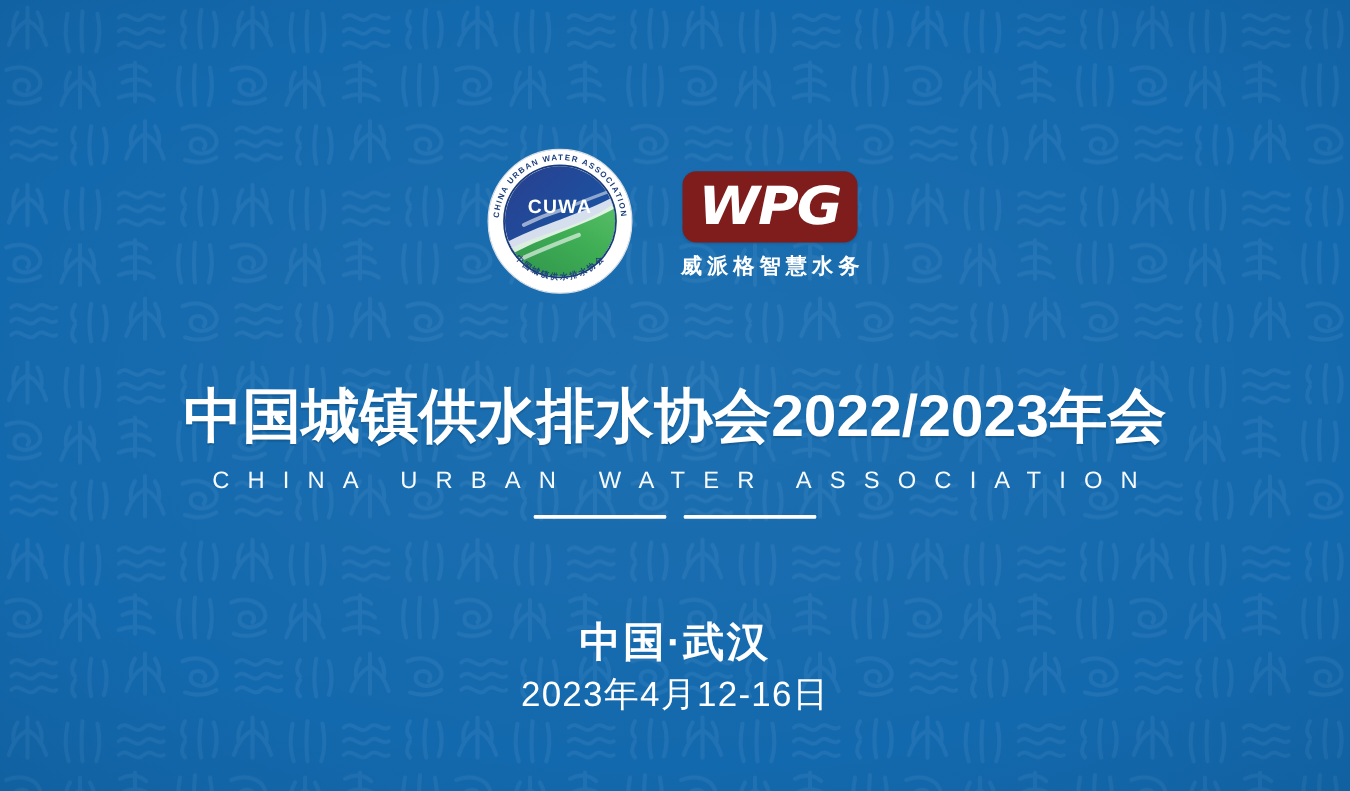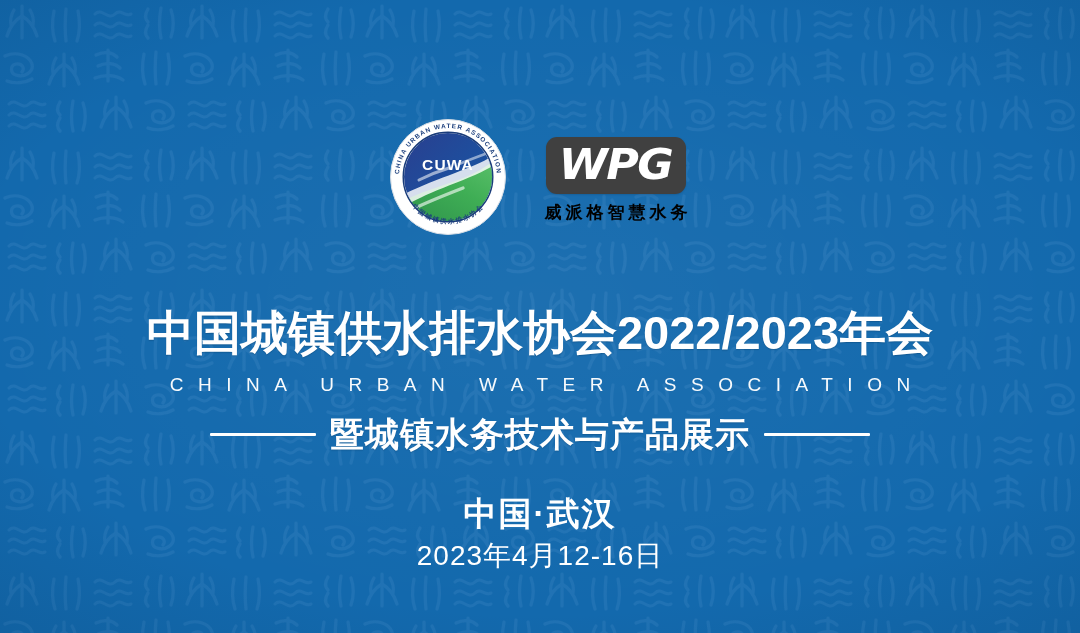--- a/index.html
+++ b/index.html
@@ -76,41 +76,41 @@
   
   .wpg-lockup {
     flex: 0 0 auto;
     display: flex;
     flex-direction: column;
     align-items: center;
     gap: 7px;
     padding-top: 6px;
   }
   .wpg-badge {
-    background: #404040;
+    background: #7f1d1d;
     border-radius: 11px;
     padding: 7px 16px 8px 16px;
     line-height: 1;
     box-shadow: 0 1px 2px rgba(0,0,0,0.12);
   }
   .wpg-badge-text {
     display: block;
     font-family: "DejaVu Sans", "Liberation Sans", sans-serif;
     font-weight: 700;
     font-size: 42px;
     letter-spacing: -1.5px;
     color: #ffffff;
     font-style: italic;
     transform: scaleX(1.06);
     transform-origin: center;
   }
   .wpg-sub {
     font-size: 17px;
     font-weight: 700;
-    color: #000000;
+    color: #ffffff;
     letter-spacing: 4px;
     text-indent: 4px;
     white-space: nowrap;
   }
 
   
   #headline-block {
     position: absolute;
     top: 292px;
     left: 0;
@@ -314,21 +314,20 @@
 
     </div>
 
     <div id="headline-block">
       <h1 id="main-title">中国城镇供水排水协会2022/2023年会</h1>
 
       <div id="english-subtitle">CHINA URBAN WATER ASSOCIATION</div>
 
       <div id="tagline-row">
         <span class="tagline-rule"></span>
-        <span id="tagline-text">暨城镇水务技术与产品展示</span>
         <span class="tagline-rule"></span>
       </div>
     </div>
 
     <div id="footer-info">
       <div id="venue-line">中国·武汉</div>
       <div id="date-line">2023年4月12-16日</div>
     </div>
 
   </div>

